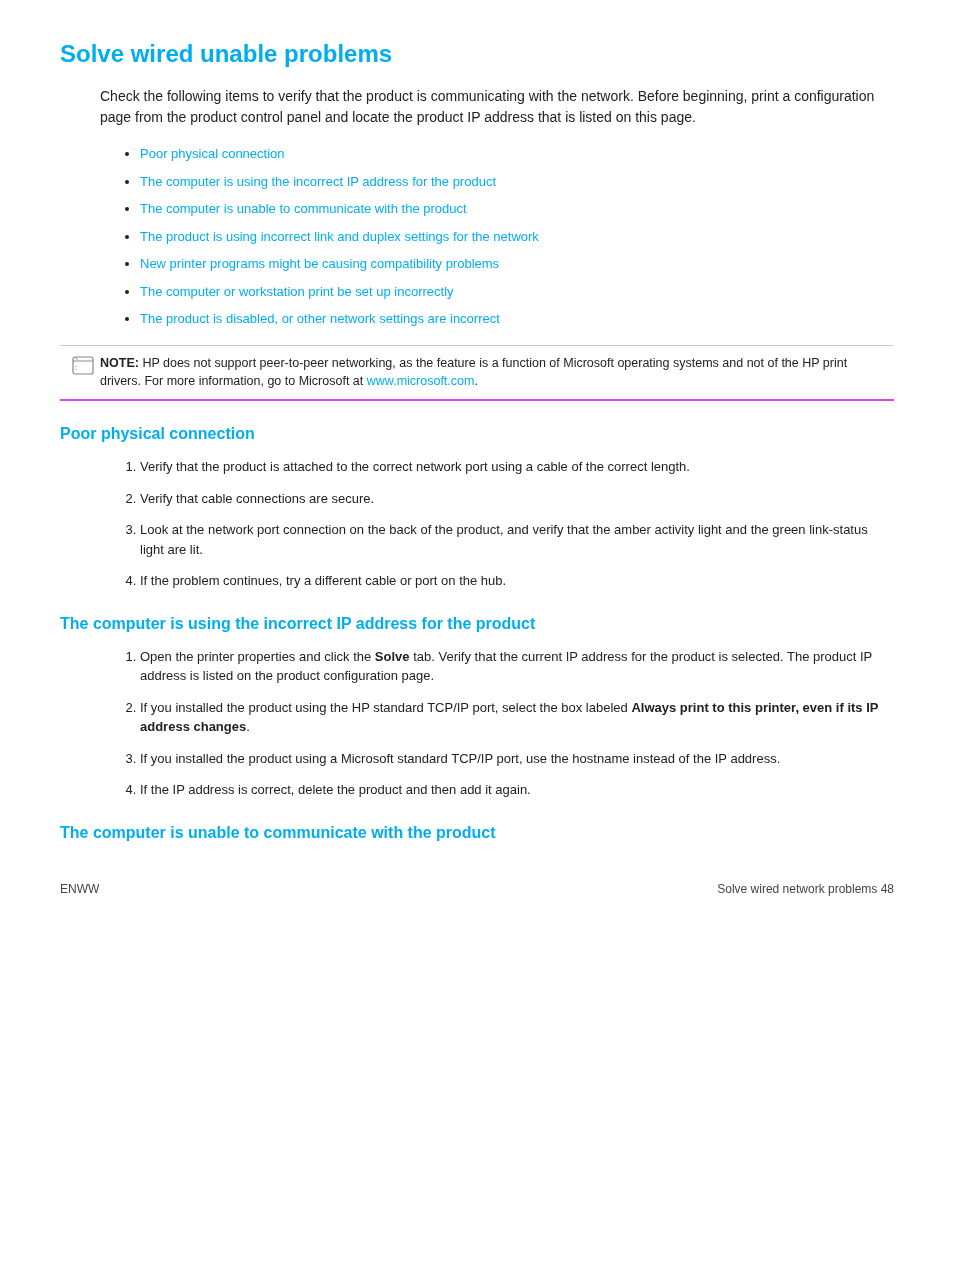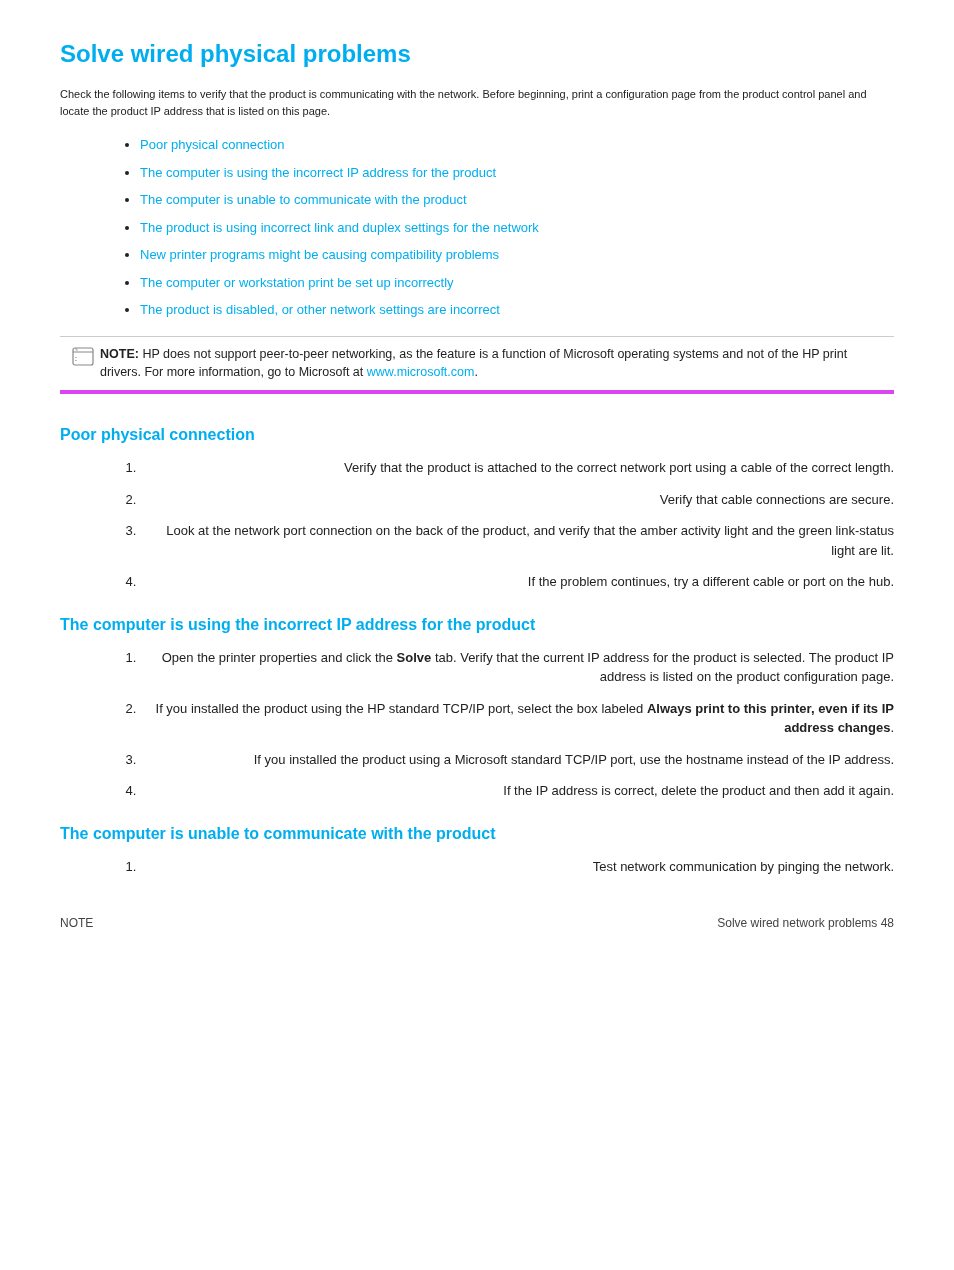--- a/index.html
+++ b/index.html
@@ -19,42 +19,43 @@
       margin-bottom: 18px;
     }
     h2 {
       font-size: 16px;
       font-weight: bold;
       color: #00aeef;
       margin-bottom: 12px;
       margin-top: 4px;
     }
     .intro {
+      margin-left: 40px;
       margin-bottom: 16px;
       line-height: 1.5;
-      font-size: 11px;
+      font-size: 14px;
     }
     .bullet-list {
       margin-left: 80px;
       margin-bottom: 16px;
     }
     .bullet-list li {
       list-style: disc;
       margin-bottom: 8px;
       line-height: 1.5;
     }
     .bullet-list li a {
       color: #00aeef;
       text-decoration: none;
     }
     .note-box {
       border-top: 1px solid #ccc;
-      border-bottom: 4px solid #d946ef;
+      border-bottom: 2px solid #d946ef;
       padding: 8px 12px;
-      margin-bottom: 32px;
+      margin-bottom: 24px;
       margin-left: 0px;
       display: flex;
       align-items: flex-start;
       gap: 8px;
       font-size: 12.5px;
       line-height: 1.5;
     }
     .note-label {
       font-weight: bold;
       font-size: 12.5px;
@@ -71,21 +72,20 @@
     }
     .section-title {
       font-size: 16px;
       font-weight: bold;
       color: #00aeef;
       margin-bottom: 14px;
     }
     .numbered-list {
       margin-left: 80px;
       margin-bottom: 8px;
-      text-align: right;
     }
     .numbered-list li {
       list-style: decimal;
       margin-bottom: 12px;
       line-height: 1.5;
       font-size: 13px;
     }
     .numbered-list li b {
       font-weight: bold;
     }
@@ -103,21 +103,21 @@
       gap: 6px;
     }
     
     .note-svg {
       margin-top: 2px;
     }
   </style>
 </head>
 <body>
 
-<h1>Solve wired physical problems</h1>
+<h1>Solve wired unable problems</h1>
 
 <p class="intro">Check the following items to verify that the product is communicating with the network. Before beginning, print a configuration page from the product control panel and locate the product IP address that is listed on this page.</p>
 
 <ul class="bullet-list">
   <li><a href="#poor-physical-connection">Poor physical connection</a></li>
   <li><a href="#incorrect-ip">The computer is using the incorrect IP address for the product</a></li>
   <li><a href="#unable-to-communicate">The computer is unable to communicate with the product</a></li>
   <li><a href="#">The product is using incorrect link and duplex settings for the network</a></li>
   <li><a href="#">New printer programs might be causing compatibility problems</a></li>
   <li><a href="#">The computer or workstation print be set up incorrectly</a></li>
@@ -159,21 +159,18 @@
   <ol class="numbered-list">
     <li>Open the printer properties and click the <b>Solve</b> tab. Verify that the current IP address for the product is selected. The product IP address is listed on the product configuration page.</li>
     <li>If you installed the product using the HP standard TCP/IP port, select the box labeled <b>Always print to this printer, even if its IP address changes</b>.</li>
     <li>If you installed the product using a Microsoft standard TCP/IP port, use the hostname instead of the IP address.</li>
     <li>If the IP address is correct, delete the product and then add it again.</li>
   </ol>
 </div>
 
 <div class="section" id="unable-to-communicate">
   <h2 class="section-title">The computer is unable to communicate with the product</h2>
-  <ol class="numbered-list">
-    <li>Test network communication by pinging the network.</li>
-  </ol>
 </div>
 
 <div class="footer-row">
-  <span>NOTE</span>
+  <span>ENWW</span>
   <span>Solve wired network problems     48</span>
 </div>
 
 </body></html>

